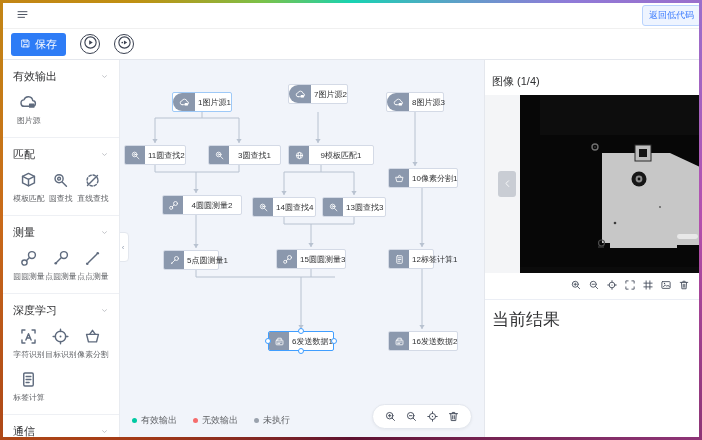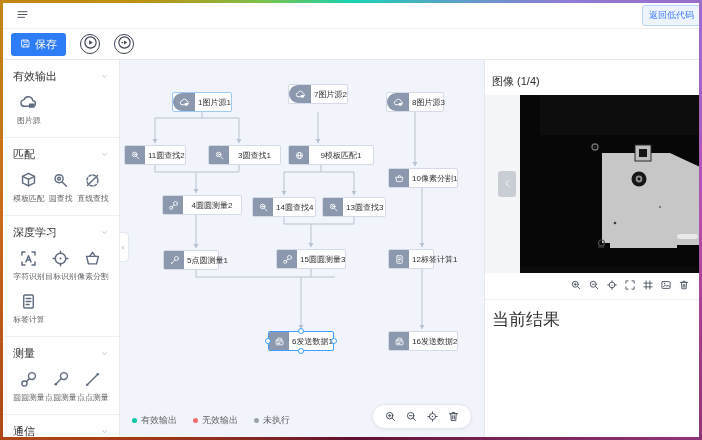--- a/index.html
+++ b/index.html
@@ -141,20 +141,54 @@
                 <svg width="19" height="19" viewBox="0 0 16 16" fill="none" stroke="currentColor" stroke-width="1.2" stroke-linecap="round" stroke-linejoin="round">
                   <circle cx="8" cy="8" r="4.6" stroke-dasharray="2 1.6"></circle>
                   <path d="M3.8 12.2l8.4-8.4"></path>
                 </svg>
                 <span class="lbl">直线查找</span>
               </div>
             </div>
           </div>
           <div class="sec">
             <div class="sec-h">
+              <span>测量</span>
+              <span style="color:#a8abb2"><svg width="9" height="9" viewBox="0 0 16 16" fill="none" stroke="currentColor" stroke-width="1.2" stroke-linecap="round" stroke-linejoin="round">
+                  <path d="M4.5 6.5L8 9.7l3.5-3.2"></path>
+                </svg></span>
+            </div>
+            <div class="sec-items">
+              <div class="s-item">
+                <svg width="19" height="19" viewBox="0 0 16 16" fill="none" stroke="currentColor" stroke-width="1.2" stroke-linecap="round" stroke-linejoin="round">
+                  <circle cx="4.6" cy="11.4" r="2.2"></circle>
+                  <circle cx="10.9" cy="5.1" r="2.9"></circle>
+                  <path d="M6.2 9.8l2.6-2.6"></path>
+                </svg>
+                <span class="lbl">圆圆测量</span>
+              </div>
+              <div class="s-item">
+                <svg width="19" height="19" viewBox="0 0 16 16" fill="none" stroke="currentColor" stroke-width="1.2" stroke-linecap="round" stroke-linejoin="round">
+                  <circle cx="10.9" cy="5.1" r="2.9"></circle>
+                  <circle cx="4" cy="12" r="1.1" fill="currentColor" stroke="none"></circle>
+                  <path d="M4.8 11.2l4-4"></path>
+                </svg>
+                <span class="lbl">点圆测量</span>
+              </div>
+              <div class="s-item">
+                <svg width="19" height="19" viewBox="0 0 16 16" fill="none" stroke="currentColor" stroke-width="1.2" stroke-linecap="round" stroke-linejoin="round">
+                  <circle cx="3.6" cy="12.4" r="1.1" fill="currentColor" stroke="none"></circle>
+                  <circle cx="12.4" cy="3.6" r="1.1" fill="currentColor" stroke="none"></circle>
+                  <path d="M4.6 11.4l6.8-6.8"></path>
+                </svg>
+                <span class="lbl">点点测量</span>
+              </div>
+            </div>
+          </div>
+          <div class="sec">
+            <div class="sec-h">
               <span>深度学习</span>
               <span style="color:#a8abb2"><svg width="9" height="9" viewBox="0 0 16 16" fill="none" stroke="currentColor" stroke-width="1.2" stroke-linecap="round" stroke-linejoin="round">
                   <path d="M4.5 6.5L8 9.7l3.5-3.2"></path>
                 </svg></span>
             </div>
             <div class="sec-items">
               <div class="s-item">
                 <svg width="19" height="19" viewBox="0 0 16 16" fill="none" stroke="currentColor" stroke-width="1.2" stroke-linecap="round" stroke-linejoin="round">
                   <path d="M2.5 5V2.5H5M11 2.5h2.5V5M13.5 11v2.5H11M5 13.5H2.5V11"></path>
                   <path d="M5.8 11l2.2-5.4L10.2 11M6.7 9.2h2.6"></path>
@@ -175,54 +209,20 @@
                   <path d="M5.6 6.2L8 2.8l2.4 3.4"></path>
                 </svg>
                 <span class="lbl">像素分割</span>
               </div>
               <div class="s-item">
                 <svg width="19" height="19" viewBox="0 0 16 16" fill="none" stroke="currentColor" stroke-width="1.2" stroke-linecap="round" stroke-linejoin="round">
                   <rect x="4" y="2.5" width="8" height="11" rx="1"></rect>
                   <path d="M6 5.5h4M6 8h4M6 10.5h2.5"></path>
                 </svg>
                 <span class="lbl">标签计算</span>
-              </div>
-            </div>
-          </div>
-          <div class="sec">
-            <div class="sec-h">
-              <span>测量</span>
-              <span style="color:#a8abb2"><svg width="9" height="9" viewBox="0 0 16 16" fill="none" stroke="currentColor" stroke-width="1.2" stroke-linecap="round" stroke-linejoin="round">
-                  <path d="M4.5 6.5L8 9.7l3.5-3.2"></path>
-                </svg></span>
-            </div>
-            <div class="sec-items">
-              <div class="s-item">
-                <svg width="19" height="19" viewBox="0 0 16 16" fill="none" stroke="currentColor" stroke-width="1.2" stroke-linecap="round" stroke-linejoin="round">
-                  <circle cx="4.6" cy="11.4" r="2.2"></circle>
-                  <circle cx="10.9" cy="5.1" r="2.9"></circle>
-                  <path d="M6.2 9.8l2.6-2.6"></path>
-                </svg>
-                <span class="lbl">圆圆测量</span>
-              </div>
-              <div class="s-item">
-                <svg width="19" height="19" viewBox="0 0 16 16" fill="none" stroke="currentColor" stroke-width="1.2" stroke-linecap="round" stroke-linejoin="round">
-                  <circle cx="10.9" cy="5.1" r="2.9"></circle>
-                  <circle cx="4" cy="12" r="1.1" fill="currentColor" stroke="none"></circle>
-                  <path d="M4.8 11.2l4-4"></path>
-                </svg>
-                <span class="lbl">点圆测量</span>
-              </div>
-              <div class="s-item">
-                <svg width="19" height="19" viewBox="0 0 16 16" fill="none" stroke="currentColor" stroke-width="1.2" stroke-linecap="round" stroke-linejoin="round">
-                  <circle cx="3.6" cy="12.4" r="1.1" fill="currentColor" stroke="none"></circle>
-                  <circle cx="12.4" cy="3.6" r="1.1" fill="currentColor" stroke="none"></circle>
-                  <path d="M4.6 11.4l6.8-6.8"></path>
-                </svg>
-                <span class="lbl">点点测量</span>
               </div>
             </div>
           </div>
           <div class="sec">
             <div class="sec-h">
               <span>通信</span>
               <span style="color:#a8abb2"><svg width="9" height="9" viewBox="0 0 16 16" fill="none" stroke="currentColor" stroke-width="1.2" stroke-linecap="round" stroke-linejoin="round">
                   <path d="M4.5 6.5L8 9.7l3.5-3.2"></path>
                 </svg></span>
             </div>

